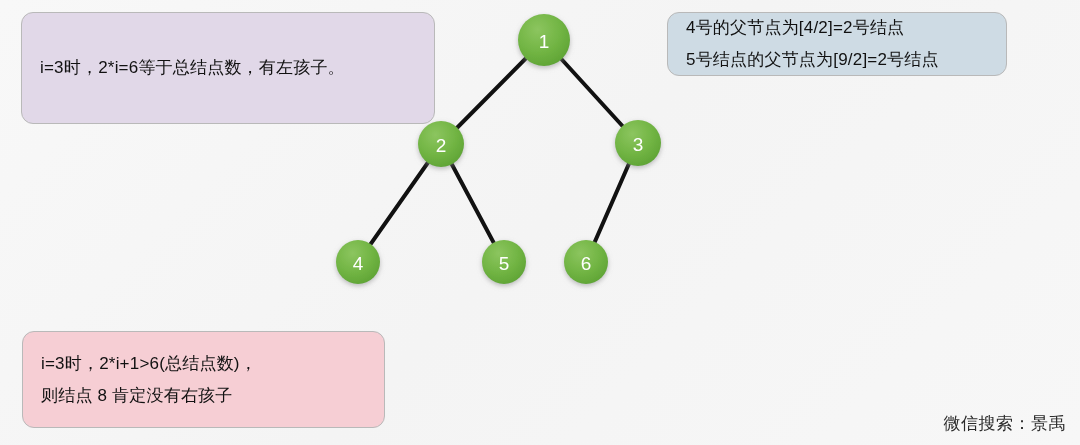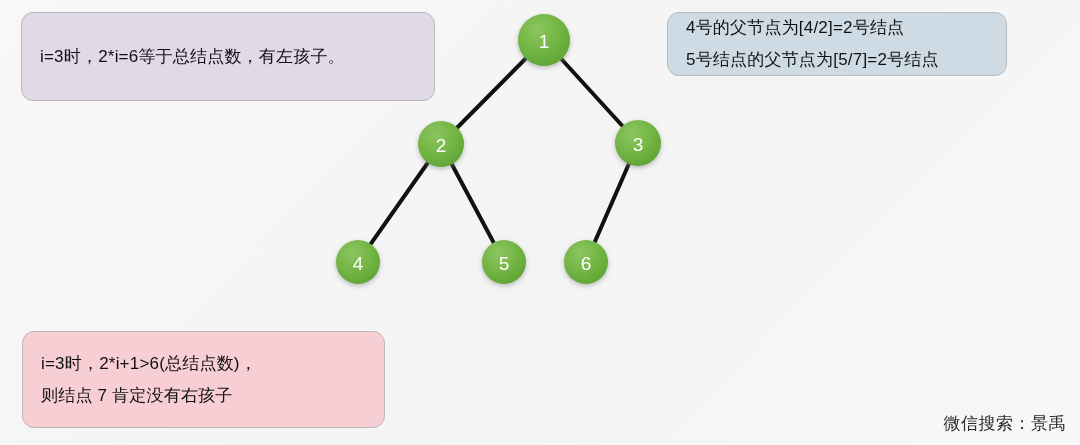--- a/index.html
+++ b/index.html
@@ -36,21 +36,21 @@
     line-height: 32px;
     color: #111111;
     white-space: nowrap;
     letter-spacing: 0.2px;
   }
 
   #callout-left-child {
     left: 21px;
     top: 12px;
     width: 414px;
-    height: 89px;
+    height: 112px;
     background: #e1d8e8;
   }
   #callout-parent {
     left: 667px;
     top: 12px;
     width: 340px;
     height: 64px;
     background: #cedbe4;
   }
   #callout-no-right-child {
@@ -140,23 +140,23 @@
       <text class="node-label" x="586" y="263">6</text>
     </g>
   </svg>
 
   <div class="callout" id="callout-left-child">
     <div class="line">i=3时，2*i=6等于总结点数，有左孩子。</div>
   </div>
 
   <div class="callout" id="callout-parent">
     <div class="line">4号的父节点为[4/2]=2号结点</div>
-    <div class="line">5号结点的父节点为[5/7]=2号结点</div>
+    <div class="line">5号结点的父节点为[9/2]=2号结点</div>
   </div>
 
   <div class="callout" id="callout-no-right-child">
     <div class="line">i=3时，2*i+1&gt;6(总结点数)，</div>
-    <div class="line">则结点 7 肯定没有右孩子</div>
+    <div class="line">则结点 8 肯定没有右孩子</div>
   </div>
 
   <div id="watermark">微信搜索：景禹</div>
 
 </div>
 
 </body></html>

